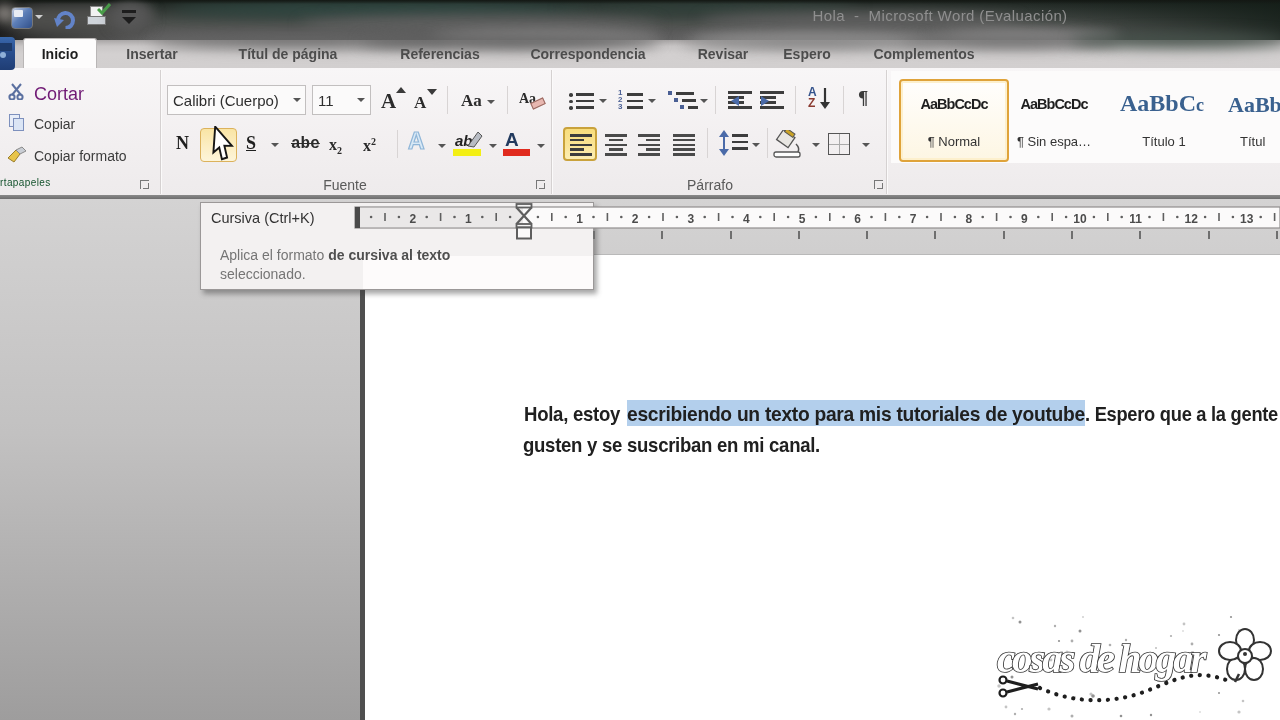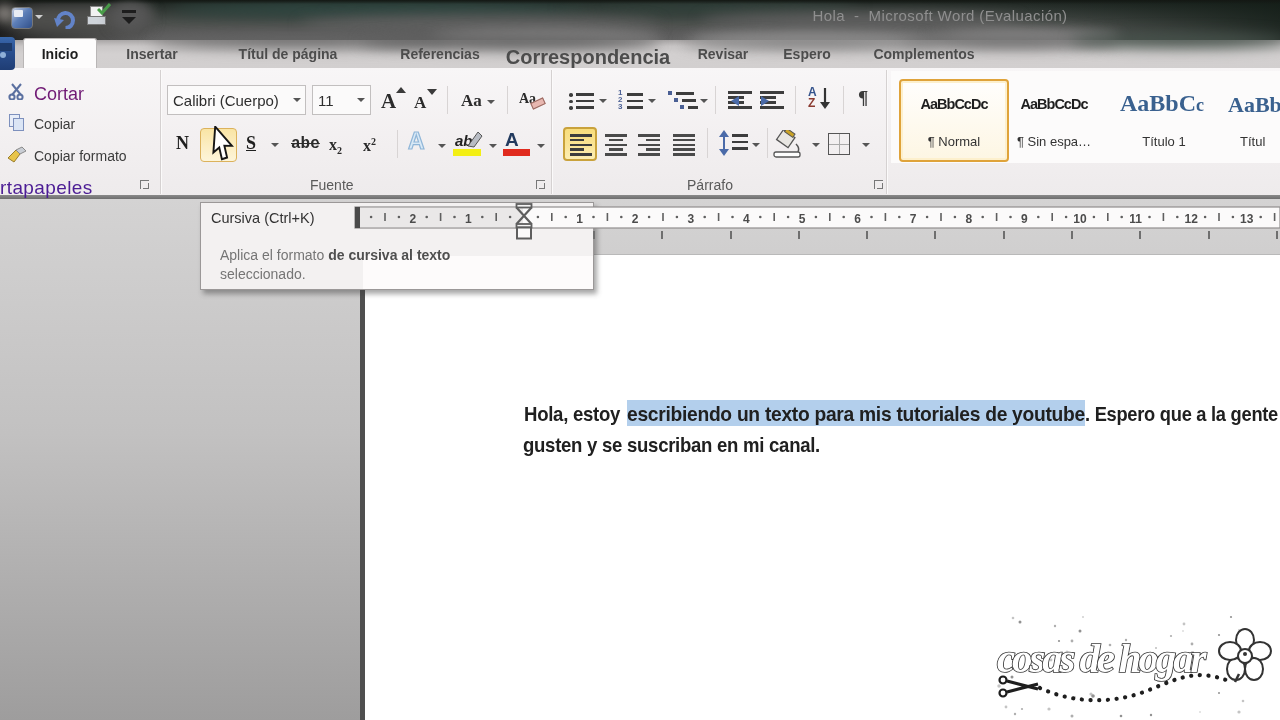--- a/index.html
+++ b/index.html
@@ -44,21 +44,21 @@
 <div style="position:absolute;left:122px;top:17px;width:0;height:0;border-left:7px solid transparent;border-right:7px solid transparent;border-top:7px solid #1d1d1d"></div>
 <div class="abs" style="left:0;top:40px;width:1280px;height:28px;background:linear-gradient(#a8a5a5 0%,#c9c6c6 22%,#d3d0d0 50%,#d2cfcf 100%)"></div>
 <div class="abs" style="left:0;top:37px;width:15px;height:33px;background:linear-gradient(#3a69ad,#2a5091 40%,#1f3d74);border-radius:0 4px 4px 0;z-index:4"></div>
 <div class="abs" style="left:0;top:43px;width:12px;height:8px;background:#1d3a69;z-index:4"></div>
 <div class="abs" style="left:0;top:52px;width:6px;height:6px;background:#8fb0d8;border-radius:50%;z-index:4"></div>
 <div class="abs" style="left:23px;top:38px;width:74px;height:30px;background:#fdfcfc;border:1px solid #b9b6b6;border-bottom:none;border-radius:3px 3px 0 0;z-index:4"></div>
 <div class="abs" style="left:23px;top:46px;width:74px;text-align:center;font-size:14px;font-weight:bold;color:#1e1e1e;z-index:5">Inicio</div>
 <div class="abs" style="left:152px;top:46px;transform:translateX(-50%);font-size:14px;font-weight:bold;color:#4c4c4c;white-space:nowrap;z-index:4">Insertar</div>
 <div class="abs" style="left:288px;top:46px;transform:translateX(-50%);font-size:14px;font-weight:bold;color:#4c4c4c;white-space:nowrap;z-index:4">Títul de página</div>
 <div class="abs" style="left:440px;top:46px;transform:translateX(-50%);font-size:14px;font-weight:bold;color:#4c4c4c;white-space:nowrap;z-index:4">Referencias</div>
-<div class="abs" style="left:588px;top:46px;transform:translateX(-50%);font-size:20px;font-weight:bold;color:#4c4c4c;white-space:nowrap;z-index:4">Correspondencia</div>
+<div class="abs" style="left:588px;top:46px;transform:translateX(-50%);font-size:14px;font-weight:bold;color:#4c4c4c;white-space:nowrap;z-index:4">Correspondencia</div>
 <div class="abs" style="left:723px;top:46px;transform:translateX(-50%);font-size:14px;font-weight:bold;color:#4c4c4c;white-space:nowrap;z-index:4">Revisar</div>
 <div class="abs" style="left:807px;top:46px;transform:translateX(-50%);font-size:14px;font-weight:bold;color:#4c4c4c;white-space:nowrap;z-index:4">Espero</div>
 <div class="abs" style="left:924px;top:46px;transform:translateX(-50%);font-size:14px;font-weight:bold;color:#4c4c4c;white-space:nowrap;z-index:4">Complementos</div>
 <div class="abs" style="left:0;top:68px;width:1280px;height:128px;background:linear-gradient(#f8f6f7,#f2eff0 60%,#eeebec)"></div>
 <div class="abs" style="left:0;top:195px;width:1280px;height:4px;background:linear-gradient(#8a8a8a,#6e6e6e)"></div>
 <div class="abs" style="left:160px;top:70px;width:1px;height:124px;background:#d5d1d1;box-shadow:1px 0 0 #fbfafa"></div>
 <div class="abs" style="left:551px;top:70px;width:1px;height:124px;background:#d5d1d1;box-shadow:1px 0 0 #fbfafa"></div>
 <div class="abs" style="left:886px;top:70px;width:1px;height:124px;background:#d5d1d1;box-shadow:1px 0 0 #fbfafa"></div>
 <svg class="abs" style="left:8px;top:82px" width="18" height="18">
     <g stroke="#5b70a0" stroke-width="2" fill="none">
@@ -69,21 +69,21 @@
   </svg>
 <div class="abs" style="left:34px;top:84px;font-size:18px;color:#701a75">Cortar</div>
 <div class="abs" style="left:9px;top:114px;width:11px;height:13px;background:#e7edf8;border:1px solid #7d90bd"></div>
 <div class="abs" style="left:13px;top:118px;width:11px;height:13px;background:#dbe5f5;border:1px solid #7d90bd"></div>
 <div class="abs" style="left:34px;top:116px;font-size:14px;color:#3c3c3c">Copiar</div>
 <svg class="abs" style="left:6px;top:146px" width="22" height="20">
     <path d="M2,12 L10,4 L14,8 L8,16 Z" fill="#e8c44a" stroke="#9a7d2a" stroke-width="1"></path>
     <path d="M10,4 L16,1 L20,5 L14,8 Z" fill="#c9cdd4" stroke="#8a8a8a" stroke-width="1"></path>
   </svg>
 <div class="abs" style="left:34px;top:148px;font-size:14px;color:#3c3c3c">Copiar formato</div>
-<div class="abs" style="left:0px;top:177px;font-size:19px;color:#4c1d95;letter-spacing:0.4px">rtapapeles</div>
+<div class="abs" style="left:0px;top:177px;font-size:10px;color:#14532d;letter-spacing:0.4px">rtapapeles</div>
 <div style="position:absolute;left:140px;top:180px;width:9px;height:9px;border-left:1.5px solid #777;border-top:1.5px solid #777"></div>
 <div style="position:absolute;left:143px;top:183px;width:6px;height:6px;border-right:1.5px solid #777;border-bottom:1.5px solid #777"></div>
 <div class="abs" style="left:167px;top:85px;width:139px;height:30px;background:#fbfafa;border:1px solid #c2bfbf"></div>
 <div class="abs" style="left:173px;top:92px;font-size:15px;color:#2e2e2e;white-space:nowrap">Calibri (Cuerpo)</div>
 <div style="position:absolute;left:293px;top:98px;width:0;height:0;border-left:4px solid transparent;border-right:4px solid transparent;border-top:4px solid #555"></div>
 <div class="abs" style="left:312px;top:85px;width:59px;height:30px;background:#fbfafa;border:1px solid #c2bfbf"></div>
 <div class="abs" style="left:318px;top:92px;font-size:15px;color:#2e2e2e">11</div>
 <div style="position:absolute;left:357px;top:98px;width:0;height:0;border-left:4px solid transparent;border-right:4px solid transparent;border-top:4px solid #555"></div>
 <div class="abs" style="left:381px;top:89px;font-size:21px;font-weight:bold;color:#2b2b2b;font-family:'Liberation Serif',serif">A</div>
 <svg class="abs" style="left:396px;top:87px" width="10" height="7">
@@ -116,21 +116,21 @@
 <div style="position:absolute;left:438px;top:144px;width:0;height:0;border-left:4px solid transparent;border-right:4px solid transparent;border-top:4px solid #555"></div>
 <div class="abs" style="left:455px;top:132px;font-size:15px;font-weight:bold;color:#222;font-style:italic">ab</div>
 <svg class="abs" style="left:466px;top:128px" width="18" height="20">
     <path d="M2,18 L12,4 L16,8 L8,19 Z" fill="#b8bcc4" stroke="#555" stroke-width="1"></path>
   </svg>
 <div class="abs" style="left:453px;top:149px;width:28px;height:7px;background:#f3ef14"></div>
 <div style="position:absolute;left:489px;top:144px;width:0;height:0;border-left:4px solid transparent;border-right:4px solid transparent;border-top:4px solid #555"></div>
 <div class="abs" style="left:505px;top:129px;font-size:19px;font-weight:bold;color:#223a5e">A</div>
 <div class="abs" style="left:503px;top:149px;width:27px;height:7px;background:#e02a1e"></div>
 <div style="position:absolute;left:537px;top:144px;width:0;height:0;border-left:4px solid transparent;border-right:4px solid transparent;border-top:4px solid #555"></div>
-<div class="abs" style="left:310px;top:177px;width:70px;text-align:left;font-size:14px;color:#5a5a5a">Fuente</div>
+<div class="abs" style="left:310px;top:177px;width:70px;text-align:center;font-size:14px;color:#5a5a5a">Fuente</div>
 <div style="position:absolute;left:536px;top:180px;width:9px;height:9px;border-left:1.5px solid #777;border-top:1.5px solid #777"></div>
 <div style="position:absolute;left:539px;top:183px;width:6px;height:6px;border-right:1.5px solid #777;border-bottom:1.5px solid #777"></div>
 <div style="position:absolute;left:576px;top:93px;width:18px;height:2.5px;background:#3d3d3d"></div>
 <div style="position:absolute;left:576px;top:99.5px;width:18px;height:2.5px;background:#3d3d3d"></div>
 <div style="position:absolute;left:576px;top:106.0px;width:18px;height:2.5px;background:#3d3d3d"></div>
 <div class="abs" style="left:569px;top:93px;width:3.5px;height:3.5px;background:#3d3d3d;border-radius:50%"></div>
 <div class="abs" style="left:569px;top:99.5px;width:3.5px;height:3.5px;background:#3d3d3d;border-radius:50%"></div>
 <div class="abs" style="left:569px;top:106px;width:3.5px;height:3.5px;background:#3d3d3d;border-radius:50%"></div>
 <div style="position:absolute;left:599px;top:99px;width:0;height:0;border-left:4px solid transparent;border-right:4px solid transparent;border-top:4px solid #555"></div>
 <div class="abs" style="left:618px;top:89px;font-size:8px;color:#4a5f94;font-weight:bold;line-height:7px">1<br>2<br>3</div>

